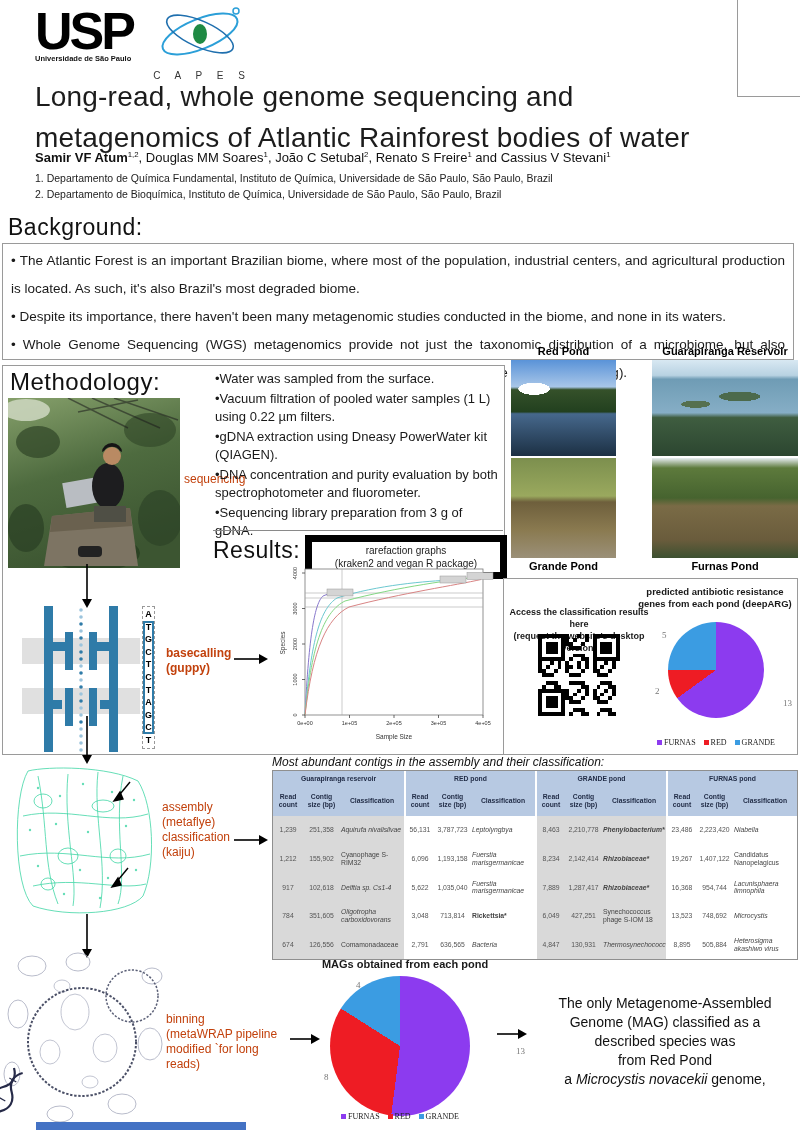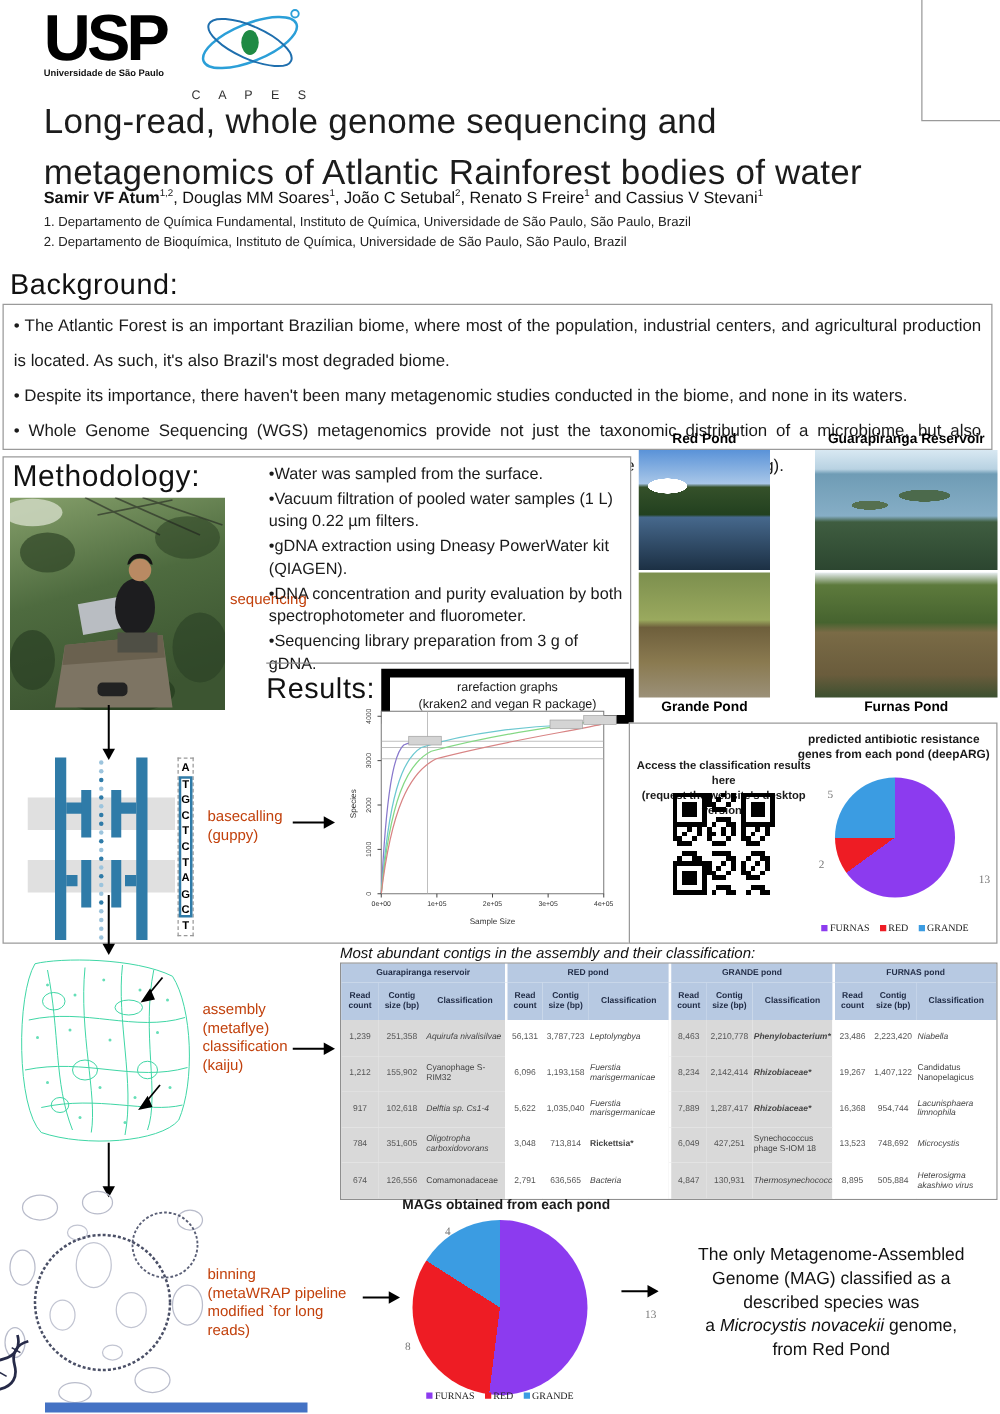--- a/index.html
+++ b/index.html
@@ -491,21 +491,21 @@
     <div class="dnaletter">C</div>
     <div class="dnaletter">T</div>
     <div class="dnaletter">C</div>
     <div class="dnaletter">T</div>
     <div class="dnaletter">A</div>
     <div class="dnaletter">G</div>
     <div class="dnaletter">C</div>
     <div class="dnaletter">T</div>
   </div>
 
-<div class="abs flow-label pre" style="left:166px;top:646px;width:70px;">basecalling
+<div class="abs flow-label pre" style="left:166px;top:646px;width:70px;font-weight:bold;">basecalling
 (guppy)</div>
 <div class="abs" style="left:234px;top:651px;">
   <svg width="34" height="12">
       <line x1="0" y1="6" x2="26" y2="6" stroke="#000" stroke-width="1.6"></line>
       <polygon points="25,1 25,11 34,6" fill="#000"></polygon>
     </svg>
 </div>
 
 <div class="abs" style="left:80px;top:716px;">
   <svg width="14" height="48">
@@ -717,17 +717,17 @@
 <div class="abs" style="left:497px;top:1026px;">
   <svg width="30" height="12">
       <line x1="0" y1="6" x2="22" y2="6" stroke="#000" stroke-width="1.6"></line>
       <polygon points="21,1 21,11 30,6" fill="#000"></polygon>
     </svg>
 </div>
 <div class="abs conclusion" style="left:540px;top:994px;width:250px;">
     <div>The only Metagenome-Assembled</div>
     <div>Genome (MAG) classified as a</div>
     <div>described species was</div>
+    <div>from Red Pond</div>
     <div>a <i>Microcystis novacekii</i> genome,</div>
-    <div>from Red Pond</div>
   </div>
 
 <div class="abs" style="left:36px;top:1122px;width:210px;height:8px;background:#4472c4;"></div>
 
 </body></html>

